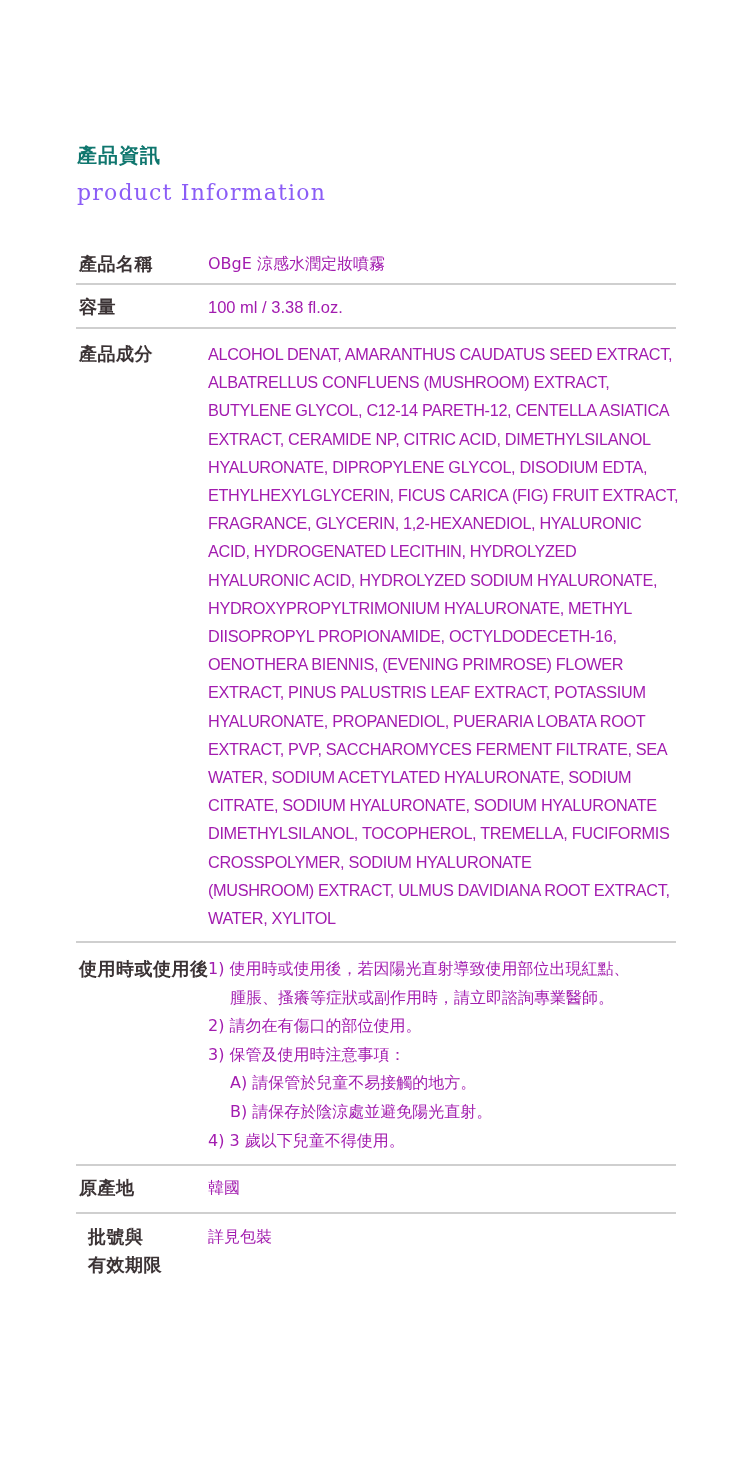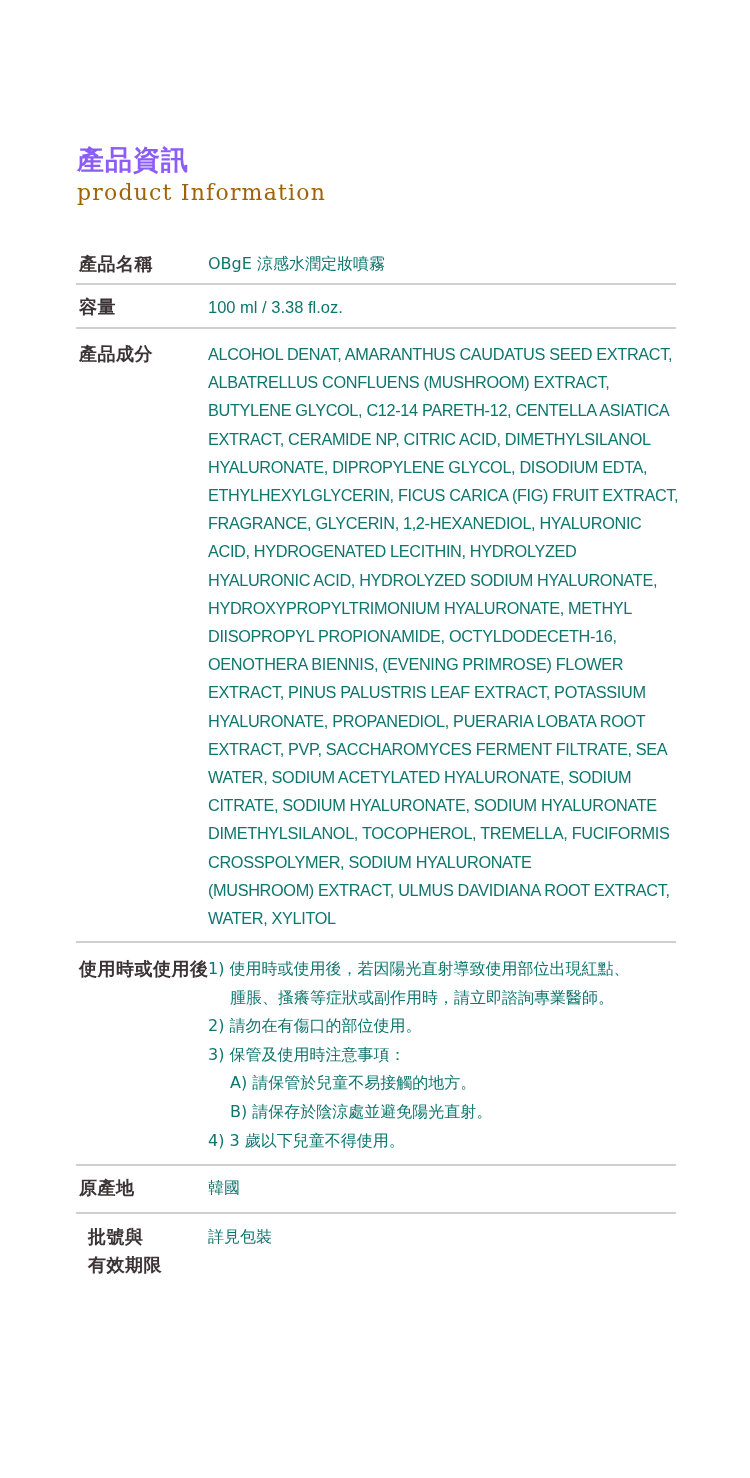--- a/index.html
+++ b/index.html
@@ -3,38 +3,38 @@
 <meta charset="utf-8">
 <style>
   html, body { margin: 0; padding: 0; background: #ffffff; }
   body {
     width: 750px; height: 1478px; position: relative; overflow: hidden;
     color: #3a3436;
     font-family: "Liberation Sans", "DejaVu Sans", sans-serif;
   }
   .title-zh {
     position: absolute; left: 77px; top: 142px;
-    font-size: 27px; font-weight: bold; color: #8b5cf6; letter-spacing: 1px;
+    font-size: 20px; font-weight: bold; color: #0f766e; letter-spacing: 1px;
     font-family: "DejaVu Sans", sans-serif;
   }
   .title-en {
     position: absolute; left: 77px; top: 180px;
-    font-size: 22px; color: #a16207; letter-spacing: 1.2px;
+    font-size: 22px; color: #8b5cf6; letter-spacing: 1.2px;
     font-family: "DejaVu Serif", serif;
   }
   .row { position: absolute; left: 77px; width: 600px; }
   .label {
     position: absolute; left: 2px; top: 0;
     font-size: 18px; font-weight: bold; color: #3b3335; line-height: 28px;
     font-family: "DejaVu Sans", sans-serif;
     letter-spacing: 0.5px;
   }
   .value {
     position: absolute; left: 131px; top: 0; width: 480px;
-    font-size: 16.5px; color: #0f766e; line-height: 28.2px;
+    font-size: 16.5px; color: #a21caf; line-height: 28.2px;
     font-family: "Liberation Sans", sans-serif;
   }
   .value.cjk { font-family: "DejaVu Sans", sans-serif; font-size: 16px; }
   .divider {
     position: absolute; left: 76px; width: 600px; height: 2px; background: #cfcfcf;
   }
   .ingredients { letter-spacing: -0.35px; font-size: 16.3px; }
   .ingredients .line { display: block; white-space: nowrap; }
   .cautions .item { display: block; white-space: nowrap; }
   .cautions .indent1 { padding-left: 22px; }

